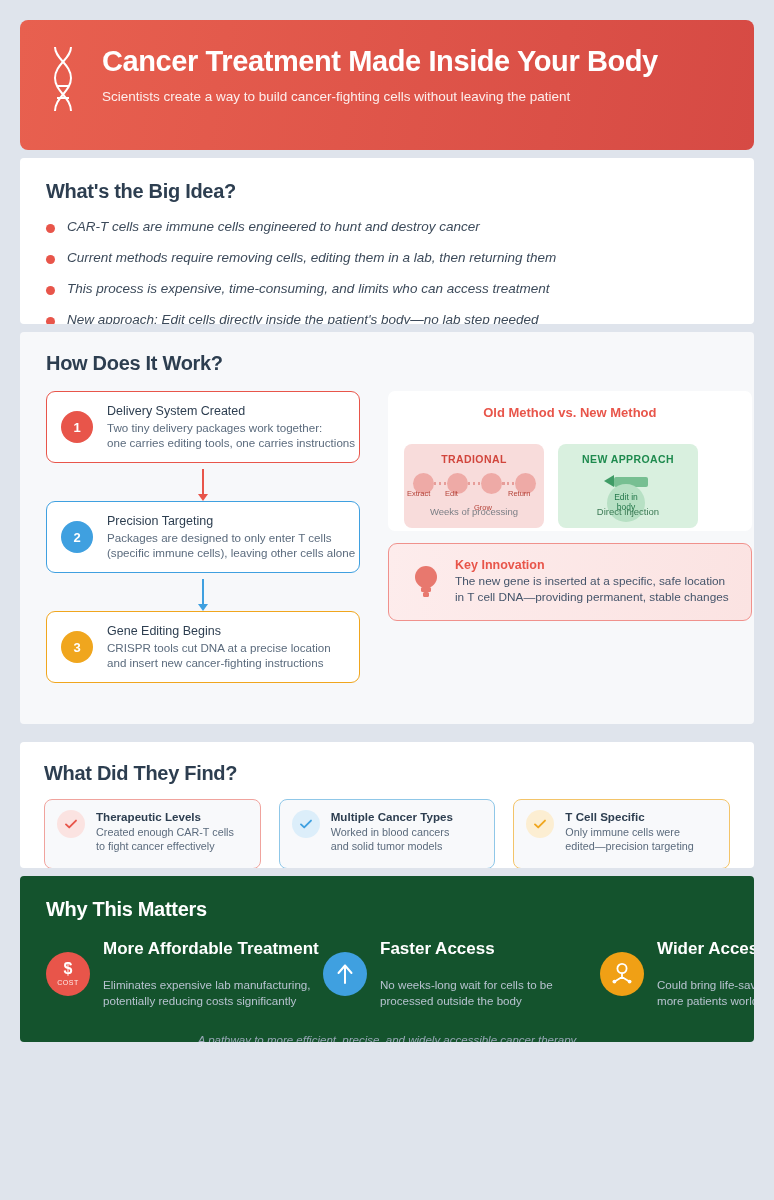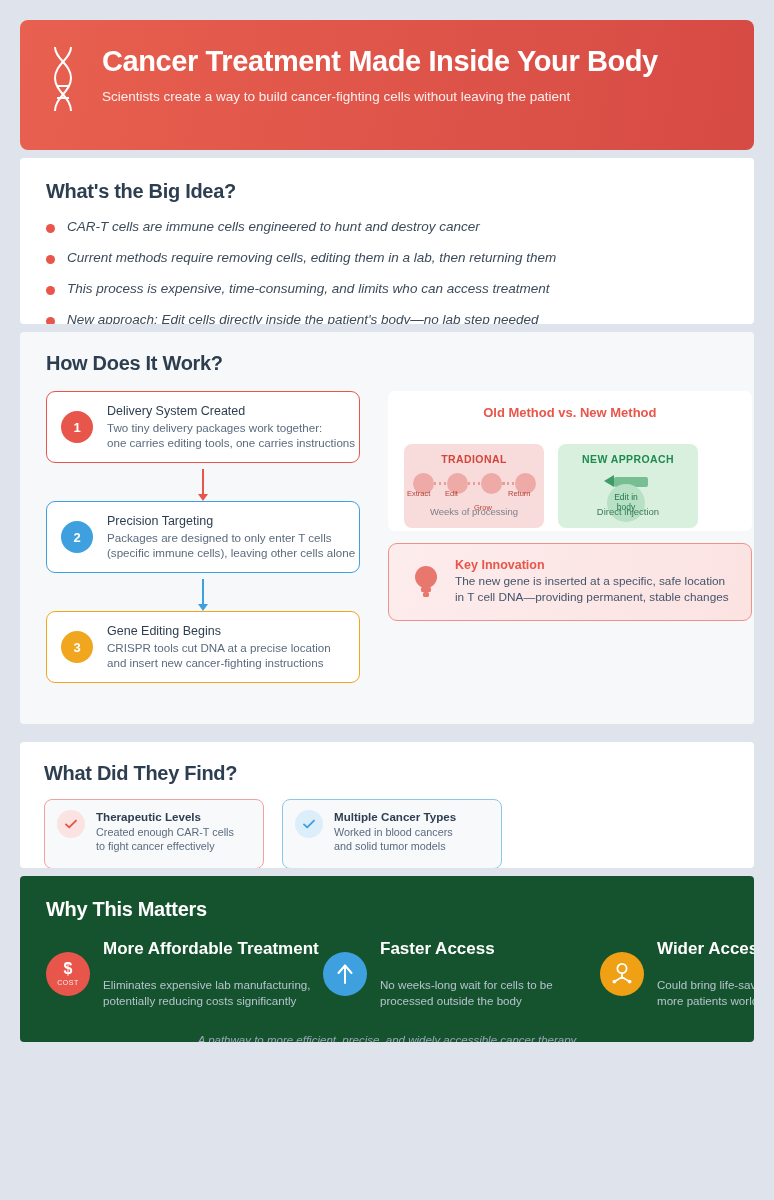--- a/index.html
+++ b/index.html
@@ -392,20 +392,32 @@
             <path d="M3 8.4 L6.2 11.4 L13 4.6" stroke="#3fa0e0" stroke-width="1.9" fill="none" stroke-linecap="round" stroke-linejoin="round"></path>
           </svg>
         </div>
         <div>
           <div class="find-title">Multiple Cancer Types</div>
           <div class="find-desc">Worked in blood cancers</div>
           <div class="find-desc">and solid tumor models</div>
         </div>
       </div>
 
+      <div class="find-card orange">
+        <div class="check-circle">
+          <svg width="16" height="16" viewBox="0 0 16 16">
+            <path d="M3 8.4 L6.2 11.4 L13 4.6" stroke="#f0a61e" stroke-width="1.9" fill="none" stroke-linecap="round" stroke-linejoin="round"></path>
+          </svg>
+        </div>
+        <div>
+          <div class="find-title">T Cell Specific</div>
+          <div class="find-desc">Only immune cells were</div>
+          <div class="find-desc">edited—precision targeting</div>
+        </div>
+      </div>
 
     </div>
   </div>
 
   <div class="why">
     <div class="why-title">Why This Matters</div>
     <div class="why-row">
 
       <div class="why-item">
         <div class="why-circle red">

